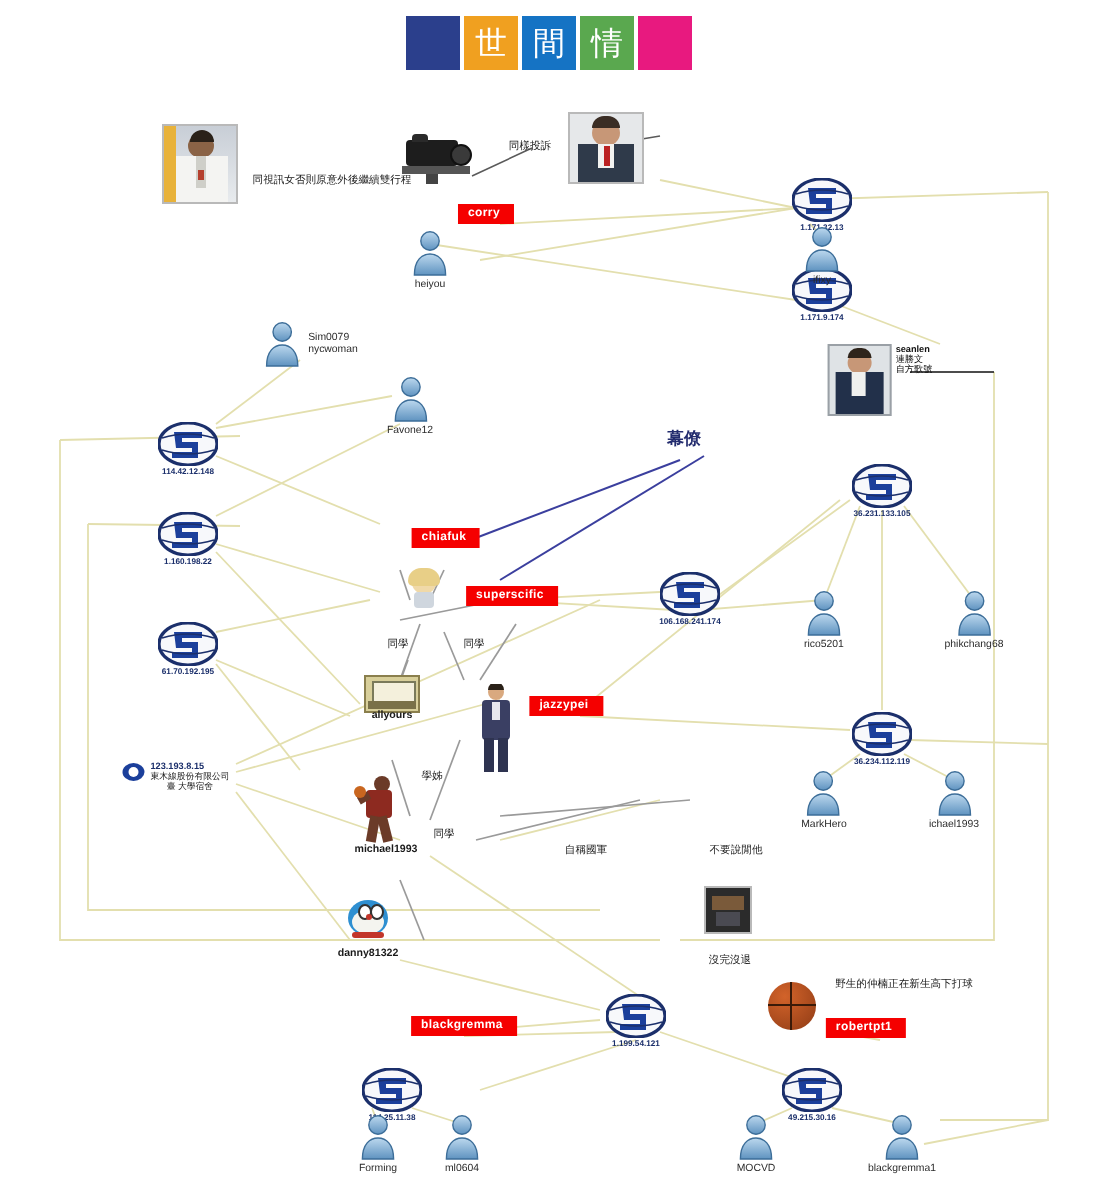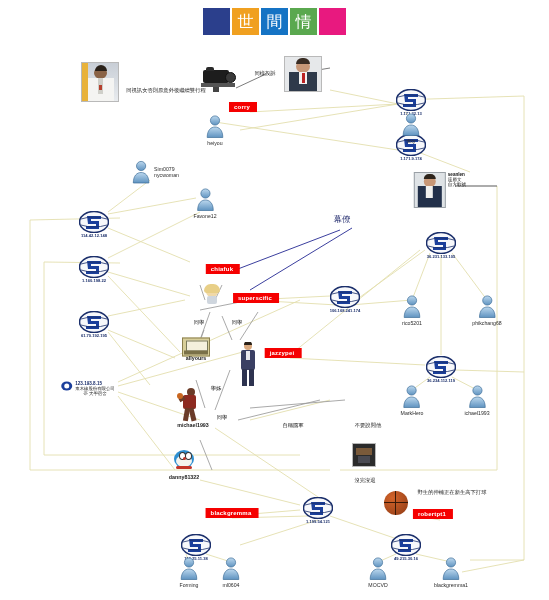--- a/index.html
+++ b/index.html
@@ -36,21 +36,21 @@
   
   .chip{position:absolute;transform:translate(-50%,-50%);
         background:#f50000;color:#ffffff;font-size:6px;font-weight:bold;
         padding:2px 7px 2px 5px;white-space:nowrap;letter-spacing:.2px;
         font-family:"Liberation Sans",sans-serif;}
 
   
   .anno{position:absolute;transform:translate(-50%,-50%);
         font-size:5.3px;color:#1a1a1a;white-space:nowrap;}
   .anno-blue{position:absolute;transform:translate(-50%,-50%);
-        font-size:8.5px;color:#232c6e;white-space:nowrap;font-weight:normal;}
+        font-size:8.5px;color:#232c6e;white-space:nowrap;font-weight:bold;}
 
   
   .photo{position:absolute;transform:translate(-50%,-50%);
          border:1px solid #b9b9b9;background:#dfe2e6;overflow:hidden;}
   .photo .inner{width:100%;height:100%;position:relative;}
 
   .isp{position:absolute;transform:translate(-50%,-50%);
        display:flex;align-items:flex-start;gap:2px;}
   .isp .txt{display:flex;flex-direction:column;}
   .isp .l1{font-size:4.6px;color:#1b2f6b;font-weight:bold;white-space:nowrap;}

